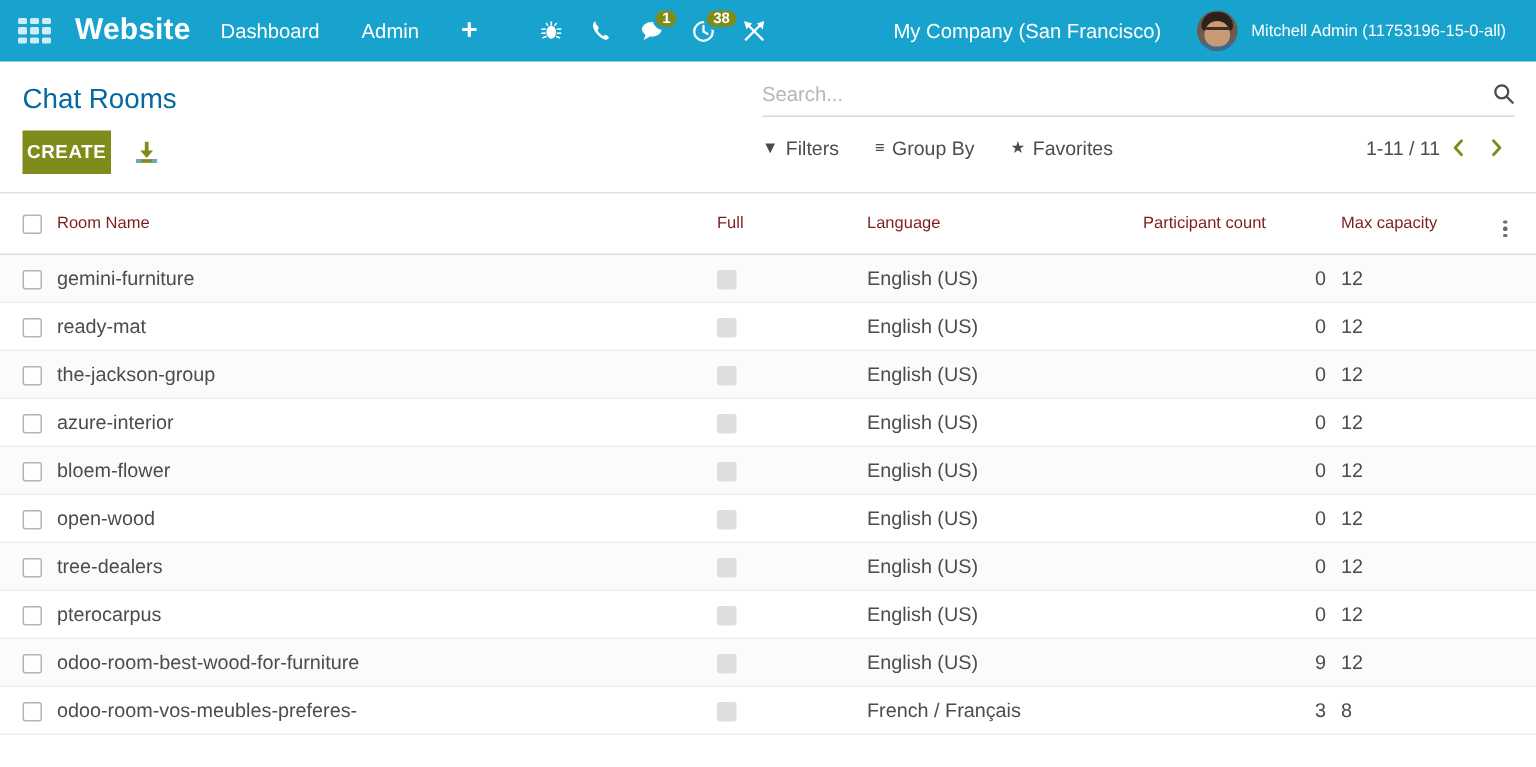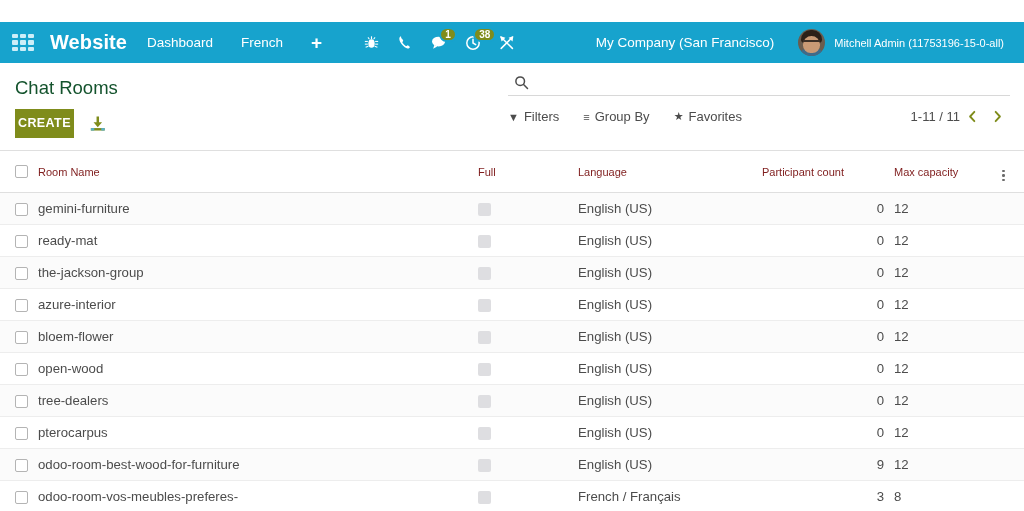--- a/index.html
+++ b/index.html
@@ -14,21 +14,20 @@
 
   
   .navbar {
     height: 41px;
     background: #17a3cd;
     display: flex;
     align-items: center;
     color: #ffffff;
     position: relative;
     padding-right: 14px;
-    margin-top: 22px;
   }
   .apps-grid {
     width: 22px; height: 17px;
     margin: 0 8px 0 12px;
     display: grid;
     grid-template-columns: repeat(3, 1fr);
     grid-template-rows: repeat(3, 1fr);
     gap: 2px;
     cursor: pointer;
     flex: 0 0 auto;
@@ -134,21 +133,21 @@
 
   
   .control-panel {
     position: relative;
     padding: 0;
     border-bottom: 1px solid #dfdfdf;
     height: 88px;
   }
   .cp-title {
     font-size: 18.5px;
-    color: #14532d;
+    color: #0369a1;
     padding: 14px 0 0 15px;
     font-weight: normal;
   }
   .cp-buttons {
     display: flex;
     align-items: center;
     padding: 10px 0 0 15px;
   }
   .btn-create {
     background: #7f8c1b;
@@ -315,21 +314,21 @@
       <i></i>
       <i></i>
       <i></i>
       <i></i>
       <i></i>
       <i></i>
   </div>
   <div class="brand">Website</div>
 
   <div class="nav-link">Dashboard</div>
-  <div class="nav-link">French</div>
+  <div class="nav-link">Admin</div>
   <div class="nav-plus">+</div>
 
   <div class="sys-icons">
     <div class="sys-icon">
       <svg width="15" height="15" viewBox="0 0 16 16" fill="#ffffff" aria-hidden="true">
         <ellipse cx="8" cy="9" rx="3.4" ry="4.6"></ellipse>
         <rect x="7.4" y="1.4" width="1.2" height="3"></rect>
         <path d="M4.6 2.2 L6.2 4.2 L5.4 4.8 L3.8 2.8 Z"></path>
         <path d="M11.4 2.2 L9.8 4.2 L10.6 4.8 L12.2 2.8 Z"></path>
         <rect x="0.9" y="6.3" width="3.2" height="1.1"></rect>
@@ -393,20 +392,21 @@
         <path d="M9 1.5 h2.6 v6.2 h3.2 L10.3 13 L5.8 7.7 h3.2 Z" fill="#7f8c1b"></path>
         <rect x="3" y="13.8" width="14.6" height="2.6" fill="#7f8c1b"></rect>
         <rect x="3" y="13.8" width="3.6" height="2.6" fill="#59b0c8"></rect>
         <rect x="14" y="13.8" width="3.6" height="2.6" fill="#59b0c8"></rect>
       </svg>
     </span>
   </div>
 
   <div class="cp-right">
     <div class="searchbar">
+      <input class="search-input" type="text" placeholder="Search..." style="">
       <span class="search-icon">
         <svg width="15" height="15" viewBox="0 0 16 16" fill="none" stroke="#4c4c4c" stroke-width="1.6" aria-hidden="true">
           <circle cx="6.6" cy="6.6" r="4.6"></circle>
           <path d="M10.2 10.2 L14.4 14.4" stroke-linecap="round"></path>
         </svg>
       </span>
     </div>
 
     <div class="cp-tools">
       <div class="tool">

